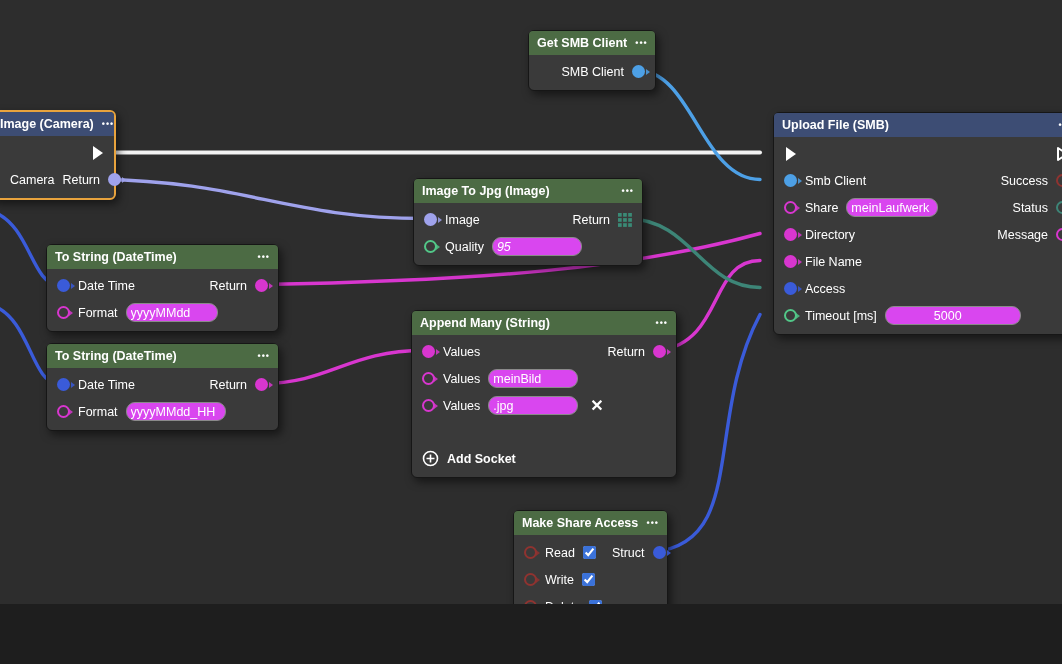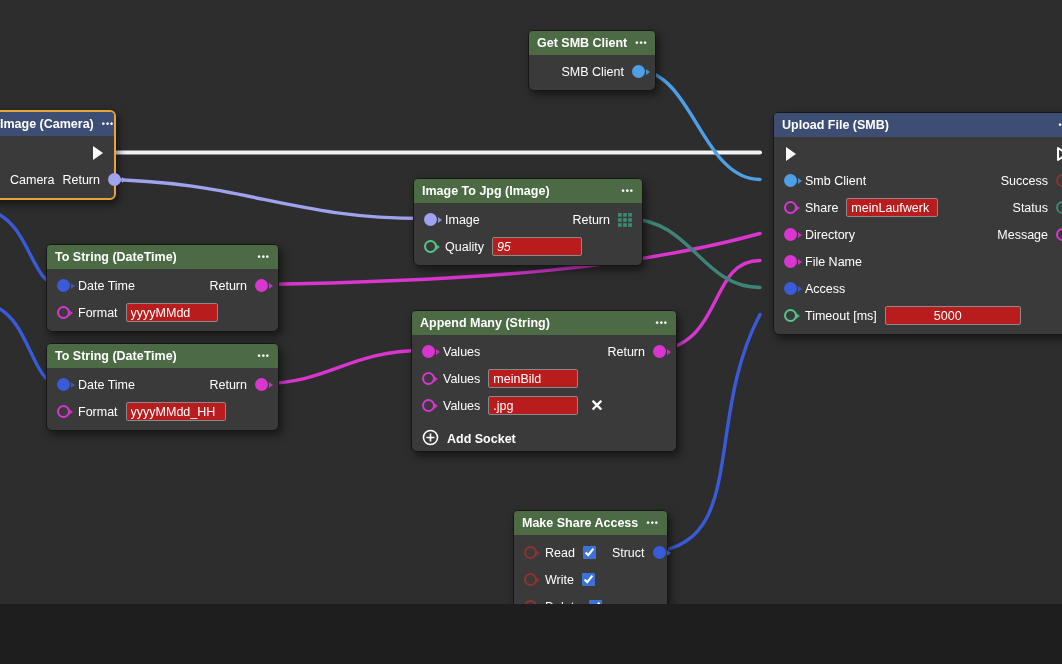--- a/index.html
+++ b/index.html
@@ -32,28 +32,28 @@
   .c-royal{color:var(--royal-blue,#3a5bd9);}
   .c-magenta{color:var(--magenta,#d836cf);}
   .c-purple{color:var(--light-purple,#9fa2ec);}
   .c-teal{color:var(--teal,#3d8577);}
   .c-green{color:var(--green,#52c788);}
   .c-darkred{color:var(--dark-red,#8f3330);}
 
   .exec{flex:none;display:block;}
   .gridicon{flex:none;display:block;}
 
-  input.txt{background:#b91c1c;border:1px solid #8a8a8a;border-radius:2px;color:#fff;
+  input.txt{background:#d946ef;border:1px solid #8a8a8a;border-radius:9px;color:#fff;
             font-family:"Liberation Sans",sans-serif;font-size:12.5px;height:17px;
             padding:0 4px;outline:none;}
   select.dd{background:#fff;color:#000;border:1px solid #666;border-radius:3px;
             font-family:"Liberation Sans",sans-serif;font-size:12px;height:20px;width:99px;}
   input.cb{width:13px;height:13px;accent-color:var(--checkbox-blue,#3b72d9);margin:0;flex:none;}
   .xdel{font-size:16px;font-weight:bold;line-height:1;cursor:pointer;margin-left:4px;}
-  .addsock{cursor:pointer;display:flex;align-items:flex-end;gap:8px;}
+  .addsock{cursor:pointer;display:flex;align-items:center;gap:8px;margin-top:26px;}
 </style>
 </head>
 <body>
 
 <div class="stage">
 
   <svg class="wires" width="1062" height="664">
     <path class="wire" d="M 100 152.5 L 760 152.5" stroke="var(--exec-wire)" stroke-width="4"></path>
     <path class="wire" d="M 638 70.5 C 692 70.5 702 179.5 760 179.5" stroke="var(--sky-blue)" stroke-width="3.4"></path>
     <path class="wire" d="M 100 179.5 C 245 181 285 218.5 425 218.5" stroke="var(--light-purple)" stroke-width="3.4"></path>

